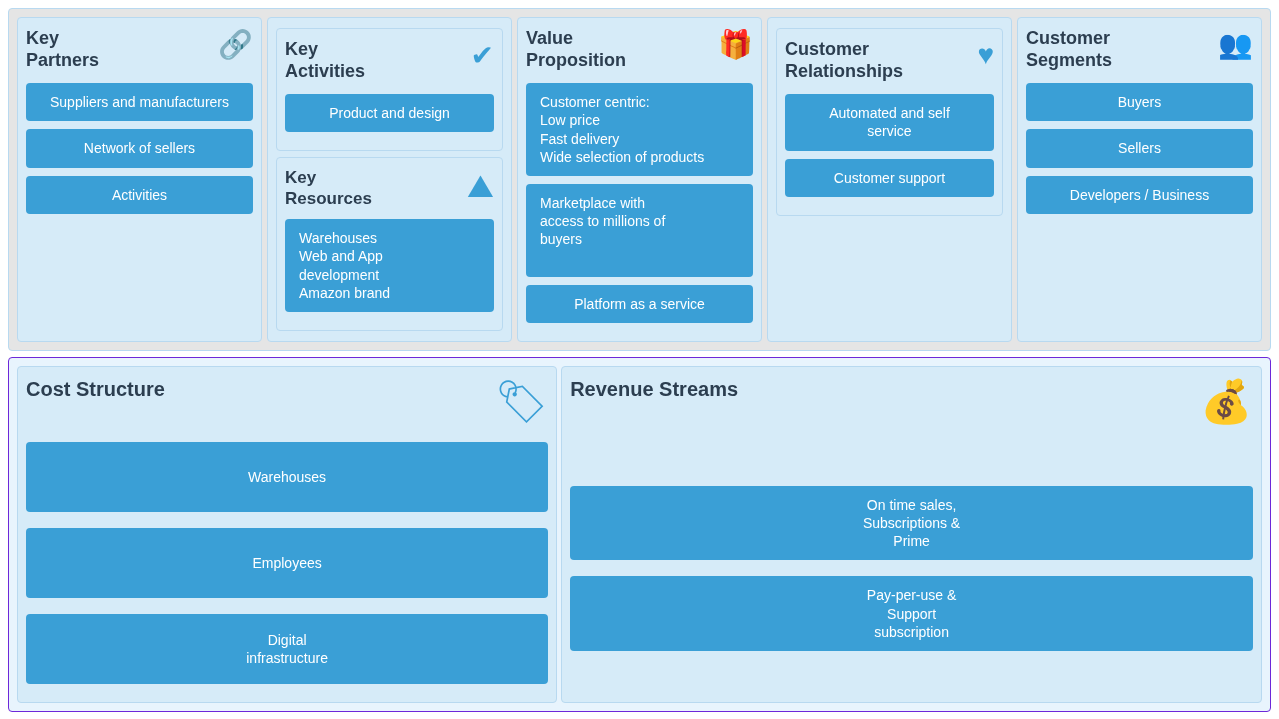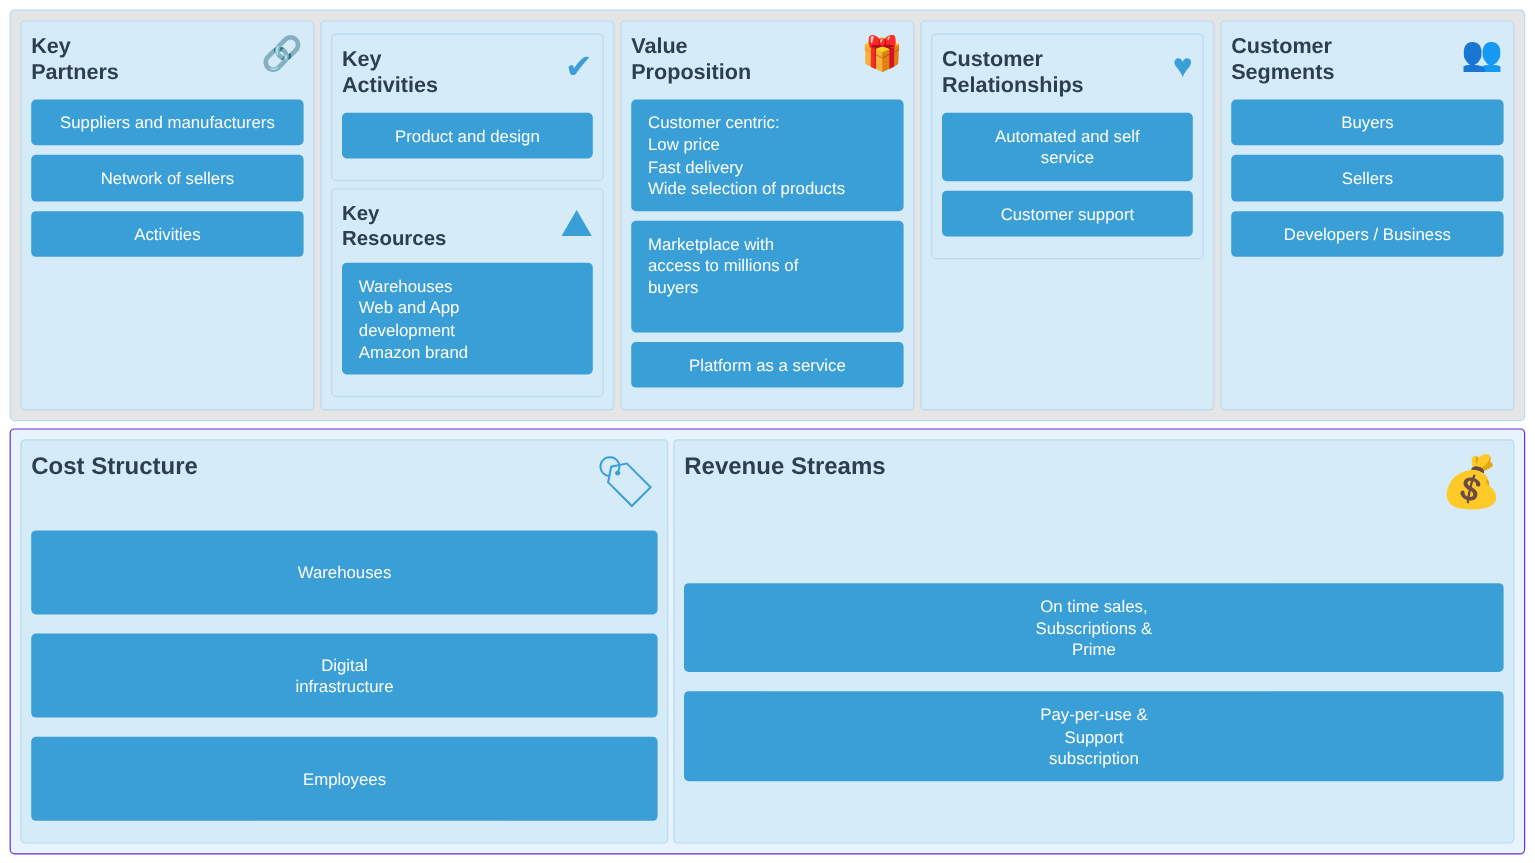--- a/index.html
+++ b/index.html
@@ -220,22 +220,22 @@
 
   <div class="bottom-section">
 
     <div class="column bottom-left-col">
       <div class="column-header">
         <div class="column-title" style="font-size:20px;">Cost Structure</div>
         <div class="icon" style="font-size:42px;">🏷</div>
       </div>
       <div class="cost-revenue-items">
         <div class="card">Warehouses</div>
+        <div class="card">Employees</div>
         <div class="card">Digital<br>infrastructure</div>
-        <div class="card">Employees</div>
       </div>
     </div>
 
     <div class="column bottom-right-col">
       <div class="column-header">
         <div class="column-title" style="font-size:20px;">Revenue Streams</div>
         <div class="icon" style="font-size:42px;">💰</div>
       </div>
       <div class="cost-revenue-items">
         <div class="card">On time sales,<br>Subscriptions &amp;<br>Prime</div>

